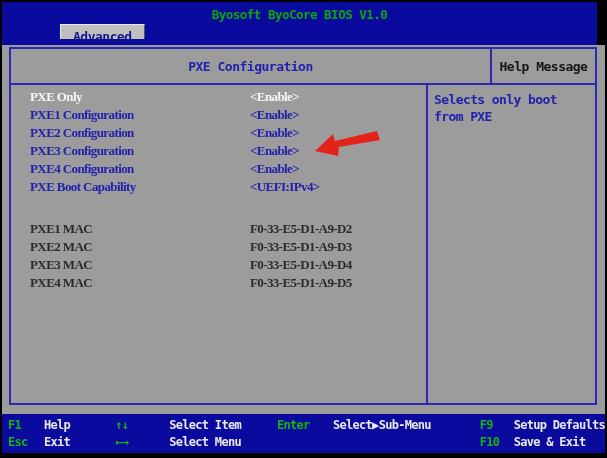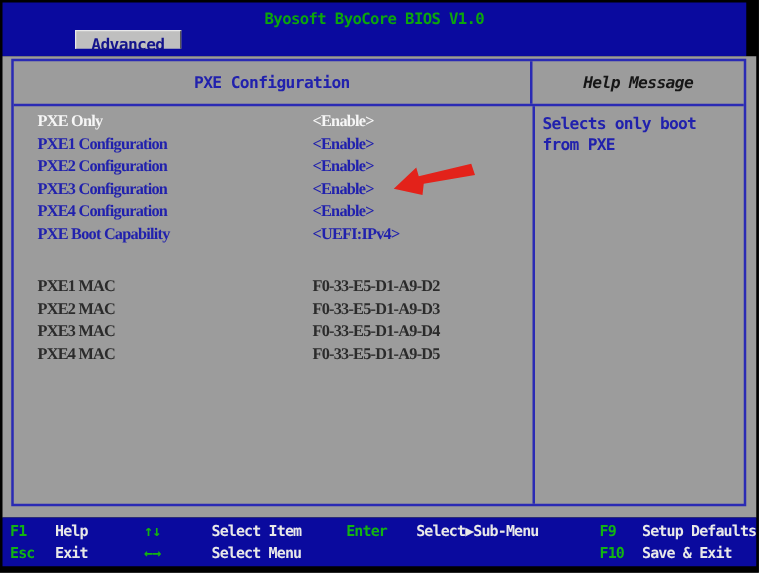--- a/index.html
+++ b/index.html
@@ -18,25 +18,25 @@
 
   
   .workarea { position:absolute; left:2px; top:45px; right:2px; height:369px; background:#9c9c9c; }
 
   .panel { position:absolute; left:7px; top:2px; width:588px; height:358px;
            border:2px solid #2a2ab4; display:flex; flex-direction:column; }
   .panel-header { display:flex; height:36px; border-bottom:2px solid #2a2ab4; }
   .panel-body   { display:flex; flex:1; }
   .col-main { width:417px; border-right:2px solid #2a2ab4; }
   .col-help { flex:1; }
-  .hdr-main { width:415px; border-right:2px solid #2a2ab4; display:flex;
+  .hdr-main { width:481px; border-right:2px solid #2a2ab4; display:flex;
               align-items:center; justify-content:center;
               color:#2121ad; font-size:13px; font-weight:bold; letter-spacing:-0.5px; }
   .hdr-help { flex:1; display:flex; align-items:center; justify-content:center;
-              color:#161616; font-size:13px; font-weight:bold; letter-spacing:-0.5px;font-style:italic; }
+              color:#161616; font-size:13px; font-weight:bold; letter-spacing:-0.5px; }
 
   .settings { padding-top:3px; }
   .row { position:relative; height:18px; line-height:18px; font-size:13px;
          font-weight:bold; letter-spacing:-0.6px; color:#2121ad;font-family:Liberation Serif, serif; }
   .row .lbl { position:absolute; left:19px; white-space:pre; }
   .row .val { position:absolute; left:239px; white-space:pre; }
   .row.selected { color:#f6f6f6; }
   .macs { margin-top:24px; }
   .macs .row { color:#2b2b2b; }
 

